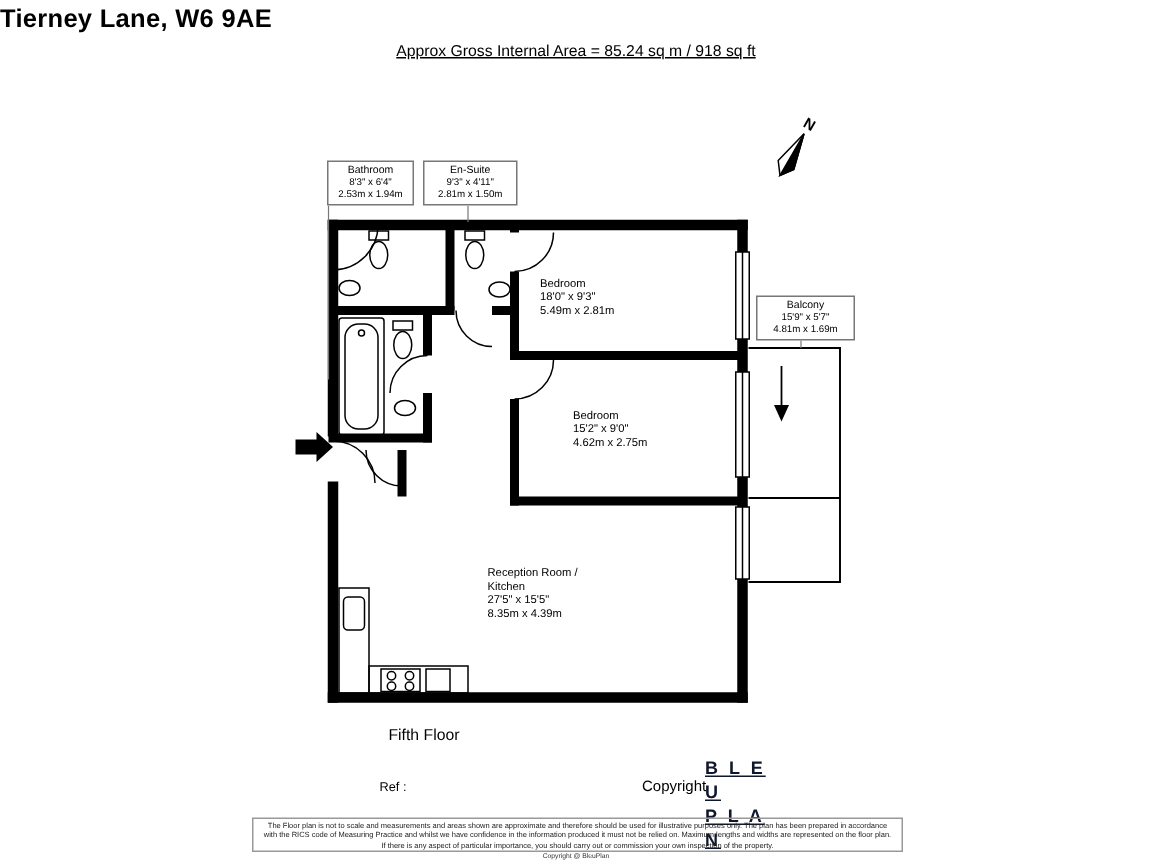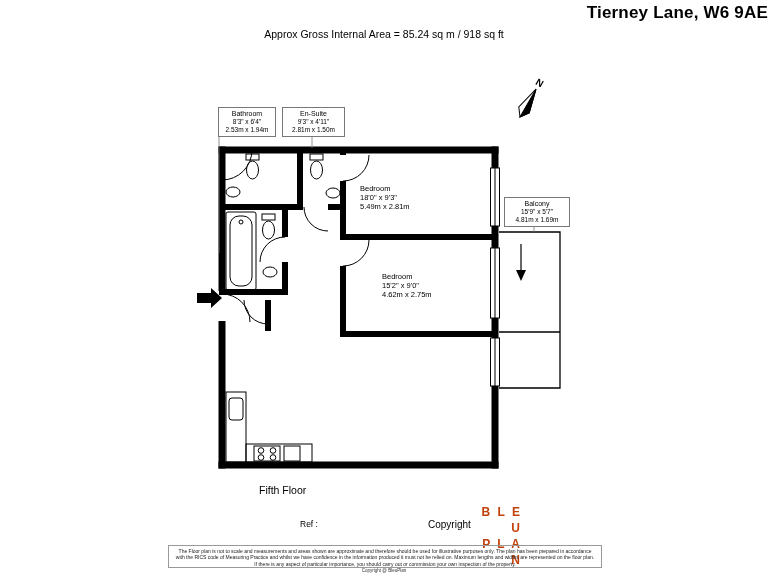--- a/index.html
+++ b/index.html
@@ -1,29 +1,29 @@
 <!DOCTYPE html>
 <html><head>
 <meta charset="utf-8">
 <style>
   html,body{margin:0;padding:0;background:#fff;}
   #page{position:relative;width:768px;height:576px;background:#fff;overflow:hidden;
         font-family:"Liberation Sans",sans-serif;color:#000;}
   .abs{position:absolute;}
-  .title{top:3px;left:0;width:768px;text-align:right;font-size:17px;font-weight:bold;letter-spacing:.2px;}
-  .arealine{left:0;width:768px;text-align:center;font-size:10.5px;}
+  .title{top:3px;left:0;width:768px;text-align:left;font-size:17px;font-weight:bold;letter-spacing:.2px;}
+  .arealine{left:0;width:768px;text-align:center;font-size:10.5px;text-decoration:underline;}
   .labelbox{border:1px solid #777;background:#fff;text-align:center;padding:2px 1px;
             font-size:6.5px;line-height:8px;}
   .lb-name{font-size:7px;}
   .roomlabel{text-align:left;font-size:7.5px;line-height:9px;}
   .floorlabel{left:259px;top:484px;width:200px;font-size:10.5px;}
-  .reftext{left:253px;top:519px;font-size:8.5px;margin-left:47px;}
+  .reftext{left:253px;top:519px;font-size:8.5px;}
   .copytext{left:428px;top:519px;font-size:10px;}
-  .logo{left:470px;top:504px;width:52px;text-align:right;color:#c2410c;font-weight:bold;
-        font-size:12px;line-height:16px;letter-spacing:2px;}
+  .logo{left:470px;top:504px;width:52px;text-align:left;color:#0f172a;font-weight:bold;
+        font-size:12px;line-height:16px;letter-spacing:2px;text-decoration:underline;}
   .disclaimer{left:168px;top:545px;width:420px;height:17px;border:1px solid #999;
               padding:2px 6px;font-size:5px;line-height:6.3px;text-align:center;color:#222;}
   .copysmall{left:0;top:568px;width:768px;text-align:center;font-size:4.5px;color:#333;}
   svg{position:absolute;left:0;top:0;}
 </style>
 </head>
 <body>
 
 <div id="page">
 
@@ -149,20 +149,26 @@
   <div class="abs roomlabel" style="left:360px;top:184px;width:100px">
     <div>Bedroom</div>
     <div>18'0" x 9'3"</div>
     <div>5.49m x 2.81m</div>
   </div>
   <div class="abs roomlabel" style="left:382px;top:272px;width:100px">
     <div>Bedroom</div>
     <div>15'2" x 9'0"</div>
     <div>4.62m x 2.75m</div>
   </div>
+  <div class="abs roomlabel" style="left:325px;top:377px;width:120px">
+    <div>Reception Room /</div>
+    <div>Kitchen</div>
+    <div>27'5" x 15'5"</div>
+    <div>8.35m x 4.39m</div>
+  </div>
 
   <div class="abs floorlabel">Fifth Floor</div>
 
   <div class="abs reftext">Ref  :</div>
   <div class="abs copytext">Copyright</div>
   <div class="abs logo">
     <div>B L E U</div>
     <div>P L A N</div>
   </div>
   <div class="abs disclaimer">The Floor plan is not to scale and measurements and areas shown are approximate and therefore should be used for illustrative purposes only. The plan has been prepared in accordance with the RICS code of Measuring Practice and whilst we have confidence in the information produced it must not be relied on. Maximum lengths and widths are represented on the floor plan. If there is any aspect of particular importance, you should carry out or commission your own inspection of the property.</div>

